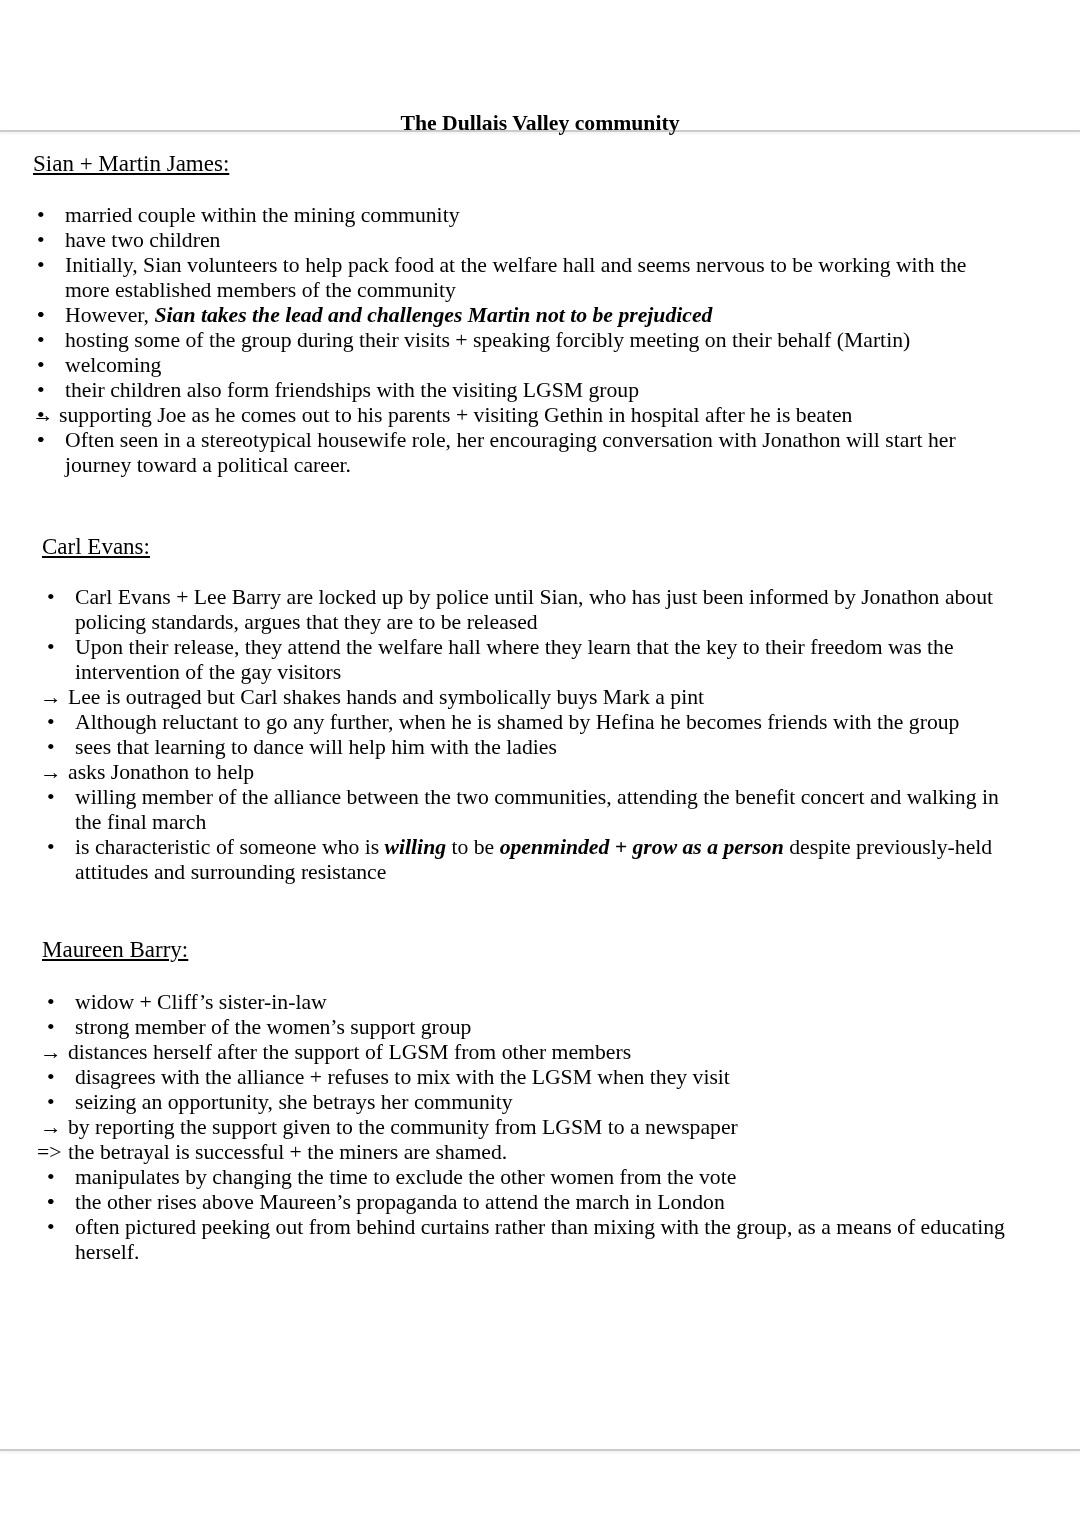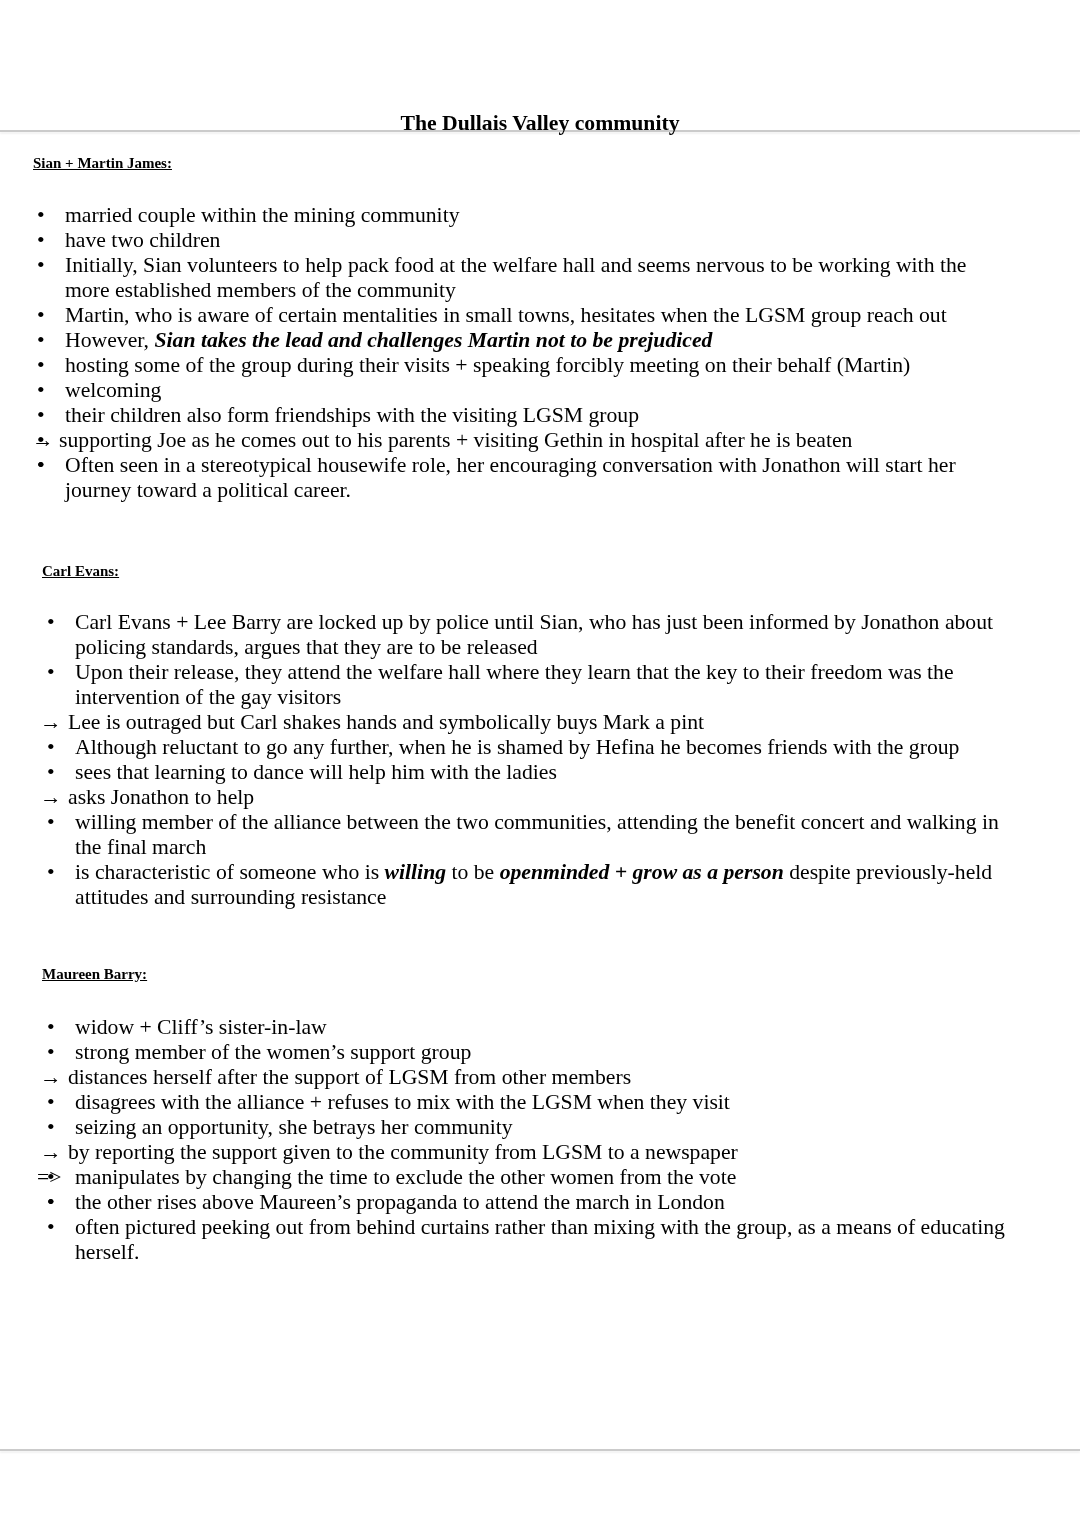--- a/index.html
+++ b/index.html
@@ -16,21 +16,21 @@
     background: #cbcbcb; box-shadow: 0 2px 2px rgba(0,0,0,0.06);
   }
   .line-top { top: 130px; }
   .line-bottom { top: 1449px; }
   .title {
     position: relative; margin: 0; padding-top: 111px;
     text-align: center; font-size: 21.7px; font-weight: bold; line-height: 25px;
   }
   .doc-body { position: relative; }
   .heading {
-    margin: 0; font-size: 15px; font-weight: bold;
+    margin: 0; font-size: 23px; font-weight: normal;
     text-decoration: underline; line-height: 25px;
   }
   .sec0 .heading { margin: 15px 0 0 33px; }
   .sec0 .list { margin-top: 27px; }
   .sec1 .heading { margin: 56px 0 0 42px; }
   .sec1 .list { margin-top: 26px; }
   .sec2 .heading { margin: 52px 0 0 42px; }
   .sec2 .list { margin-top: 28px; }
   .item { position: relative; }
   .item .marker { position: absolute; top: 0; }
@@ -55,21 +55,21 @@
   <div class="page-line line-top" style="background: rgb(203, 203, 203);"></div>
   <div class="page-line line-bottom" style="background: rgb(203, 203, 203);"></div>
   <h1 class="title">The Dullais Valley community</h1>
   <main class="doc-body">
       <section class="doc-section sec0">
         <h2 class="heading">Sian + Martin James:</h2>
         <div class="list">
           <div class="item bullet"><span class="marker">•</span><span class="text"><span>married couple within the mining community</span></span></div>
           <div class="item bullet"><span class="marker">•</span><span class="text"><span>have two children</span></span></div>
           <div class="item bullet"><span class="marker">•</span><span class="text"><span>Initially, Sian volunteers to help pack food at the welfare hall and seems nervous to be working with the more established members of the community</span></span></div>
-          <div class="item bullet"><span class="marker">•</span><span class="text"><span>Martin, who is aware of certain mentalities in small towns, hesitates when the LGSM group reach out</span></span></div>
+          <div class="item bullet"><span class="marker">•</span></div>
           <div class="item bullet"><span class="marker">•</span><span class="text"><span>However, </span><em>Sian takes the lead and challenges Martin not to be prejudiced</em></span></div>
           <div class="item bullet"><span class="marker">•</span><span class="text"><span>hosting some of the group during their visits + speaking forcibly meeting on their behalf (Martin)</span></span></div>
           <div class="item bullet"><span class="marker">•</span><span class="text"><span>welcoming</span></span></div>
           <div class="item bullet"><span class="marker">•</span><span class="text"><span>their children also form friendships with the visiting LGSM group</span></span></div>
           <div class="item bullet"><span class="marker">•</span></div>
           <div class="item arrow"><span class="marker">→</span><span class="text"><span>supporting Joe as he comes out to his parents + visiting Gethin in hospital after he is beaten</span></span></div>
           <div class="item bullet"><span class="marker">•</span></div>
           <div class="item bullet"><span class="marker">•</span><span class="text"><span>Often seen in a stereotypical housewife role, her encouraging conversation with Jonathon will start her journey toward a political career.</span></span></div>
         </div>
       </section>
@@ -88,21 +88,21 @@
       </section>
       <section class="doc-section sec2">
         <h2 class="heading">Maureen Barry:</h2>
         <div class="list">
           <div class="item bullet"><span class="marker">•</span><span class="text"><span>widow + Cliff’s sister-in-law</span></span></div>
           <div class="item bullet"><span class="marker">•</span><span class="text"><span>strong member of the women’s support group</span></span></div>
           <div class="item arrow"><span class="marker">→</span><span class="text"><span>distances herself after the support of LGSM from other members</span></span></div>
           <div class="item bullet"><span class="marker">•</span><span class="text"><span>disagrees with the alliance + refuses to mix with the LGSM when they visit</span></span></div>
           <div class="item bullet"><span class="marker">•</span><span class="text"><span>seizing an opportunity, she betrays her community</span></span></div>
           <div class="item arrow"><span class="marker">→</span><span class="text"><span>by reporting the support given to the community from LGSM to a newspaper</span></span></div>
-          <div class="item darrow"><span class="marker">=&gt;</span></div>
+          <div class="item darrow"><span class="marker">=&gt;</span><span class="text"><span>the betrayal is successful + the miners are shamed.</span></span></div>
           <div class="item bullet"><span class="marker">•</span><span class="text"><span>manipulates by changing the time to exclude the other women from the vote</span></span></div>
           <div class="item bullet"><span class="marker">•</span></div>
           <div class="item bullet"><span class="marker">•</span><span class="text"><span>the other rises above Maureen’s propaganda to attend the march in London</span></span></div>
           <div class="item bullet"><span class="marker">•</span><span class="text"><span>often pictured peeking out from behind curtains rather than mixing with the group, as a means of educating herself.</span></span></div>
         </div>
       </section>
     </main>
 </div>
 
 </body></html>

